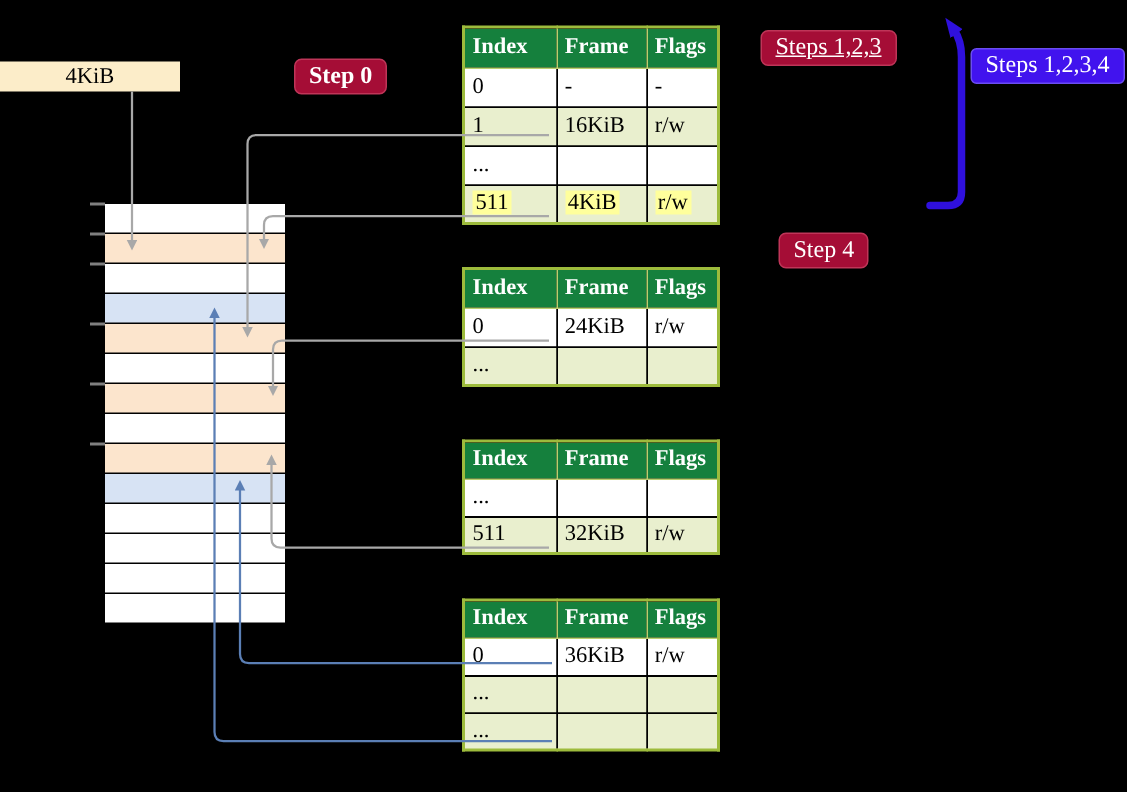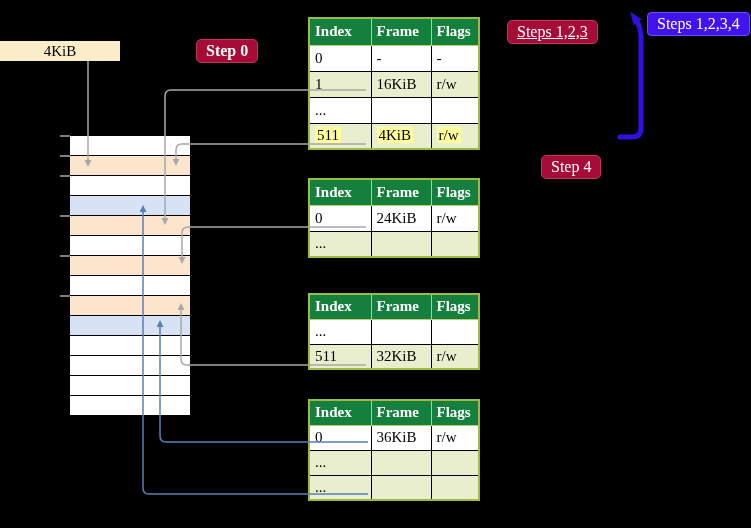--- a/index.html
+++ b/index.html
@@ -11,22 +11,22 @@
   #frame-label{left:0;top:41px;width:120px;height:20px;background:#fcedc9;color:#000;
                font-size:15px;text-align:center;line-height:20px;}
 
   
   .badge{position:absolute;font-size:16px;line-height:20px;padding:1px 9px;color:#fff;
          border-radius:5px;white-space:nowrap;}
   .badge.red{background:#a50d36;border:1px solid #bf3558;}
   .badge.violet{background:#4113ee;border:1px solid #6b4df2;border-radius:4px;}
   #badge-step0{left:196px;top:39px;font-weight:bold;}
   #badge-steps123{left:507px;top:20px;text-decoration:underline;}
-  #badge-steps1234{left:647px;top:12px;}
-  #badge-step4{left:519px;top:155px;margin-left:22px;}
+  #badge-steps1234{left:647px;top:32px;}
+  #badge-step4{left:519px;top:155px;}
 
   
   #memory-column{left:70px;top:136px;width:120px;height:280px;}
   .mem-row{width:120px;height:20px;box-sizing:border-box;border-bottom:1px solid #000;}
   .mem-white{background:#ffffff;}
   .mem-peach{background:#fce5cd;}
   .mem-blue{background:#d7e3f4;}
   .tick{position:absolute;left:60px;width:10px;height:2px;background:#7f7f7f;}
 
   

